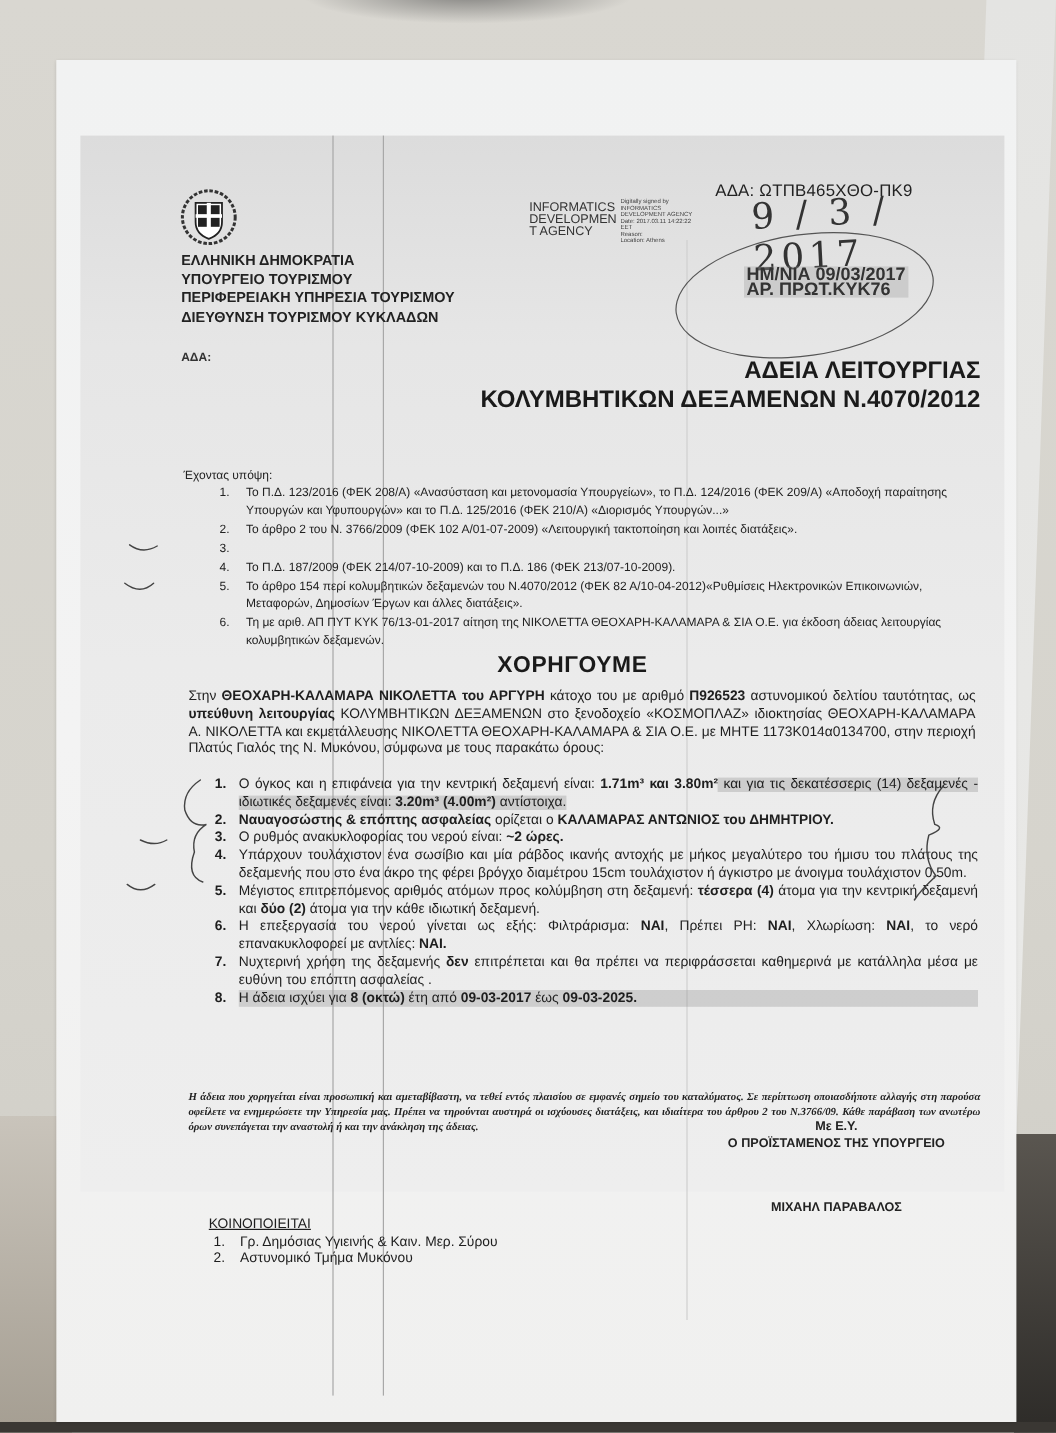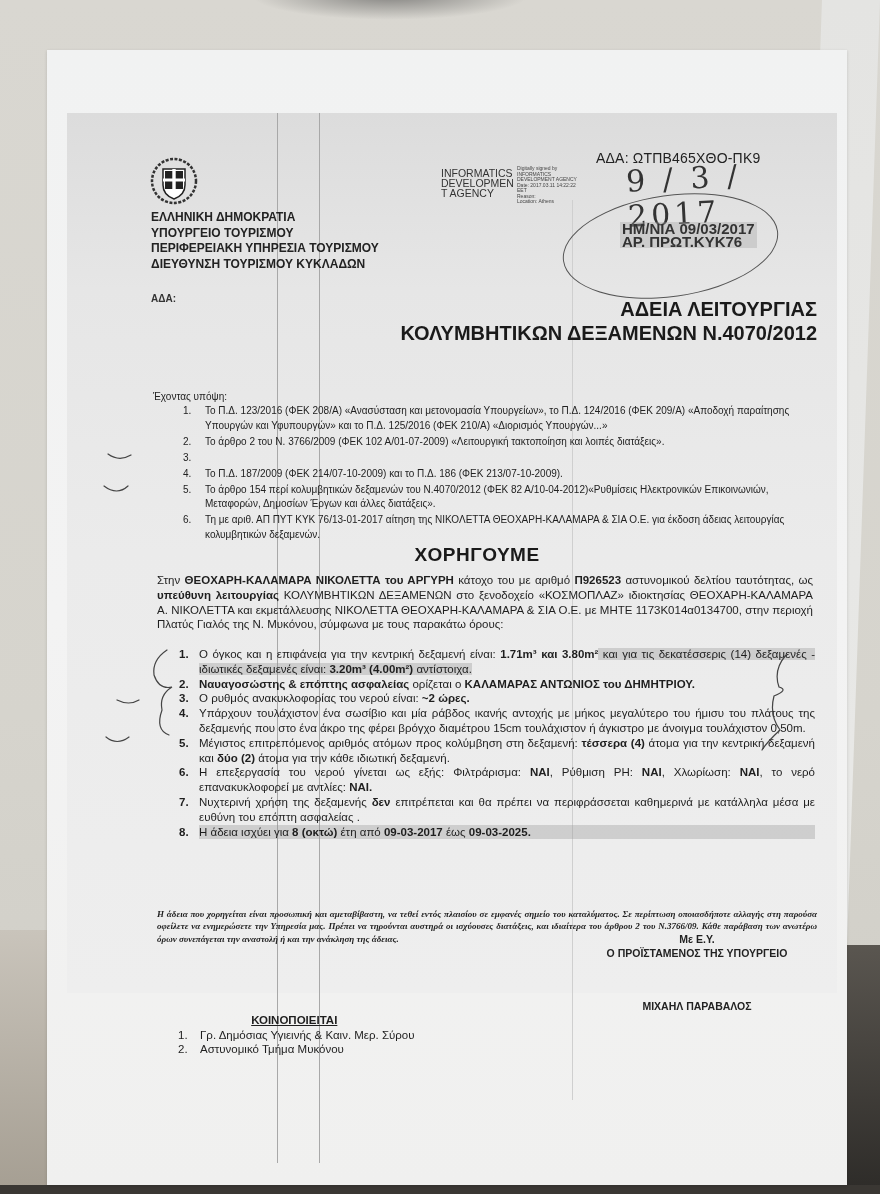--- a/index.html
+++ b/index.html
@@ -55,21 +55,21 @@
   .terms-list { position: absolute; left: 132px; top: 597px; width: 636px; font-size: 11.5px; line-height: 14.8px; color: #1e1e1e; }
   .term { display: flex; }
   .term-num { width: 20px; flex-shrink: 0; font-weight: bold; }
   .term-text { text-align: justify; flex: 1; }
   .b { font-weight: bold; }
   .hl { background: rgba(150,150,150,0.35); }
   .notice { position: absolute; left: 110px; top: 858px; width: 660px; font-size: 9px; line-height: 12.4px; font-style: italic; font-weight: bold; color: #222; text-align: justify; font-family: Liberation Serif, serif; }
   .signoff { position: absolute; left: 500px; top: 882px; width: 300px; text-align: center; font-weight: bold; font-size: 10.5px; line-height: 14px; color: #222; }
   .signer { position: absolute; left: 530px; top: 950px; width: 240px; text-align: center; font-weight: bold; font-size: 10.5px; color: #222; }
   .cc { position: absolute; left: 127px; top: 963px; font-size: 11.5px; line-height: 14.5px; color: #1e1e1e; }
-  .cc-title { font-weight: bold; text-decoration: underline; text-align: center; }
+  .cc-title { font-weight: normal; text-decoration: underline; }
   .cc-item { display: flex; }
   .cc-num { width: 22px; padding-left: 4px; }
   .annot { position: absolute; }
 </style>
 </head>
 <body>
 
 <div class="bg-top-shadow"></div>
 <div class="bg-sheet-right"></div>
 <div class="bg-bottom-left"></div>
@@ -176,21 +176,21 @@
     <div class="term">
         <span class="term-num">4.</span>
         <span class="term-text">Υπάρχουν τουλάχιστον ένα σωσίβιο και μία ράβδος ικανής αντοχής με μήκος μεγαλύτερο του ήμισυ του πλάτους της δεξαμενής που στο ένα άκρο της φέρει βρόγχο διαμέτρου 15cm τουλάχιστον ή άγκιστρο με άνοιγμα τουλάχιστον 0,50m.</span>
       </div>
     <div class="term">
         <span class="term-num">5.</span>
         <span class="term-text"><span>Μέγιστος επιτρεπόμενος αριθμός ατόμων προς κολύμβηση στη δεξαμενή: </span><span class="b">τέσσερα (4)</span><span> άτομα για την κεντρική δεξαμενή και </span><span class="b">δύο (2)</span><span> άτομα για την κάθε ιδιωτική δεξαμενή.</span></span>
       </div>
     <div class="term">
         <span class="term-num">6.</span>
-        <span class="term-text"><span>Η επεξεργασία του νερού γίνεται ως εξής: Φιλτράρισμα: </span><span class="b">ΝΑΙ</span><span>, Ρύθμιση PH: </span><span class="b">ΝΑΙ</span><span>,  Χλωρίωση: </span><span class="b">ΝΑΙ</span><span>, το νερό επανακυκλοφορεί με αντλίες: </span><span class="b">ΝΑΙ.</span></span>
+        <span class="term-text"><span>Η επεξεργασία του νερού γίνεται ως εξής: Φιλτράρισμα: </span><span class="b">ΝΑΙ</span><span>, Πρέπει PH: </span><span class="b">ΝΑΙ</span><span>,  Χλωρίωση: </span><span class="b">ΝΑΙ</span><span>, το νερό επανακυκλοφορεί με αντλίες: </span><span class="b">ΝΑΙ.</span></span>
       </div>
     <div class="term">
         <span class="term-num">7.</span>
         <span class="term-text"><span>Νυχτερινή χρήση της δεξαμενής </span><span class="b">δεν</span><span> επιτρέπεται και θα πρέπει να περιφράσσεται καθημερινά με κατάλληλα μέσα με ευθύνη του επόπτη ασφαλείας .</span></span>
       </div>
     <div class="term">
         <span class="term-num">8.</span>
         <span class="term-text hl"><span>Η άδεια ισχύει για </span><span class="b">8 (οκτώ)</span><span> έτη από </span><span class="b">09-03-2017</span><span> έως </span><span class="b">09-03-2025.</span></span>
       </div>
   </div>

